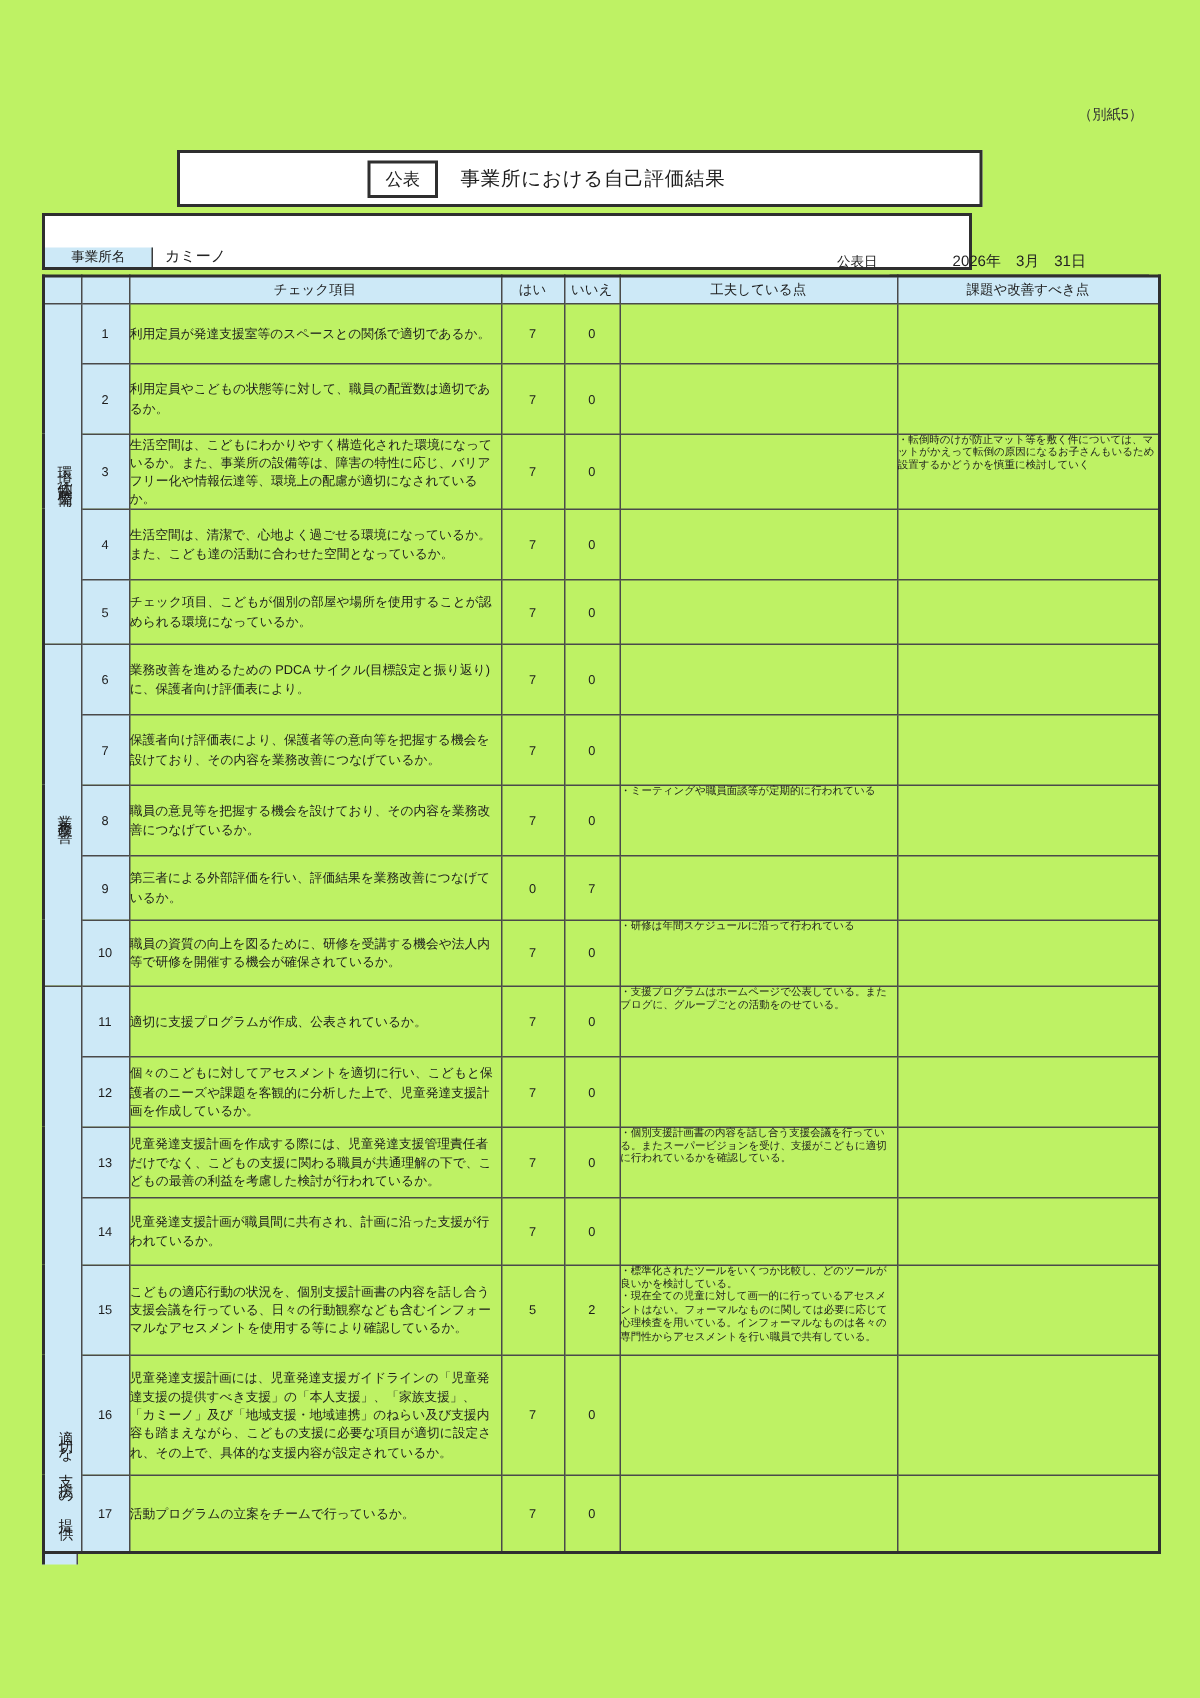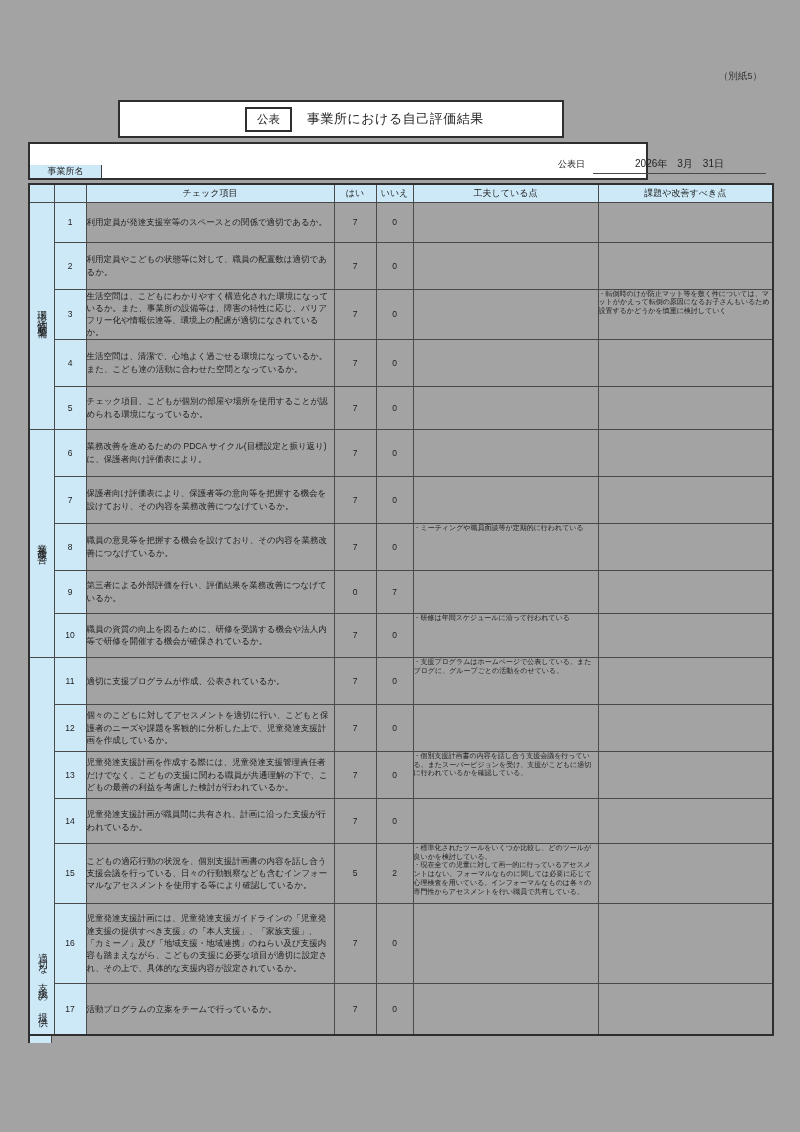--- a/index.html
+++ b/index.html
@@ -1,45 +1,45 @@
 <!DOCTYPE html>
 <html><head>
 <meta charset="utf-8">
 <style>
   * { box-sizing: border-box; }
   html,body { margin:0; padding:0; background:#ffffff; }
   .sheet {
-    position:relative; width:800px; height:1132px; background:#a3a3a3;
+    position:relative; width:800px; height:1132px; background:#bef264;
     font-family:"Liberation Sans","DejaVu Sans",sans-serif; color:#222;
     overflow:hidden; margin:0 auto;
   }
   .corner-note { position:absolute; top:70px; right:38px; font-size:9.5px; color:#333; }
 
   .title-box {
-    position:absolute; left:118px; top:100px; width:446px; height:38px;
+    position:absolute; left:118px; top:100px; width:537px; height:38px;
     border:2px solid #2f2f2f; display:flex; align-items:center; background:#fff;
   }
   .pub-badge {
     margin-left:125px; border:2px solid #2f2f2f; padding:3px 10px;
     font-size:11.5px; color:#222; background:#fff;
   }
   .title-text { margin-left:15px; font-size:13px; color:#1c1c1c; letter-spacing:0.5px; }
 
   .office-box {
     position:absolute; left:28px; top:142px; width:620px; height:38px;
     border:2px solid #2f2f2f; display:flex; background:#fff;align-items:flex-end;
   }
   .office-label {
     width:72px; background:#cde9f7; border-right:1.5px solid #3b3b3b;
     display:flex; align-items:center; justify-content:center; font-size:9px; color:#1c1c1c;
   }
   .office-value { flex:1; display:flex; align-items:center; padding-left:8px; font-size:10px; }
 
   .pubdate {
-    position:absolute; left:558px; top:157px; width:208px;
+    position:absolute; left:558px; top:167px; width:208px;
     display:flex; align-items:flex-end; gap:8px;
   }
   .pubdate-label { font-size:9px; padding-bottom:3px; white-space:nowrap; }
   .pubdate-value {
     flex:1; text-align:center; font-size:10px; padding-bottom:2px;
     border-bottom:1.5px solid #4a4a4a;
   }
 
   .tablewrap { position:absolute; left:28px; top:183px; width:792px; }
   table.eval {
@@ -82,20 +82,21 @@
 
   <div class="corner-note">（別紙5）</div>
 
   <div class="title-box">
     <span class="pub-badge">公表</span>
     <span class="title-text">事業所における自己評価結果</span>
   </div>
 
   <div class="office-box">
     <span class="office-label">事業所名</span>
+    <span class="office-value">カミーノ</span>
   </div>
 
   <div class="pubdate">
     <span class="pubdate-label">公表日</span>
     <span class="pubdate-value">2026年　3月　31日</span>
   </div>
 
   <div class="tablewrap">
     <table class="eval">
       <colgroup>

